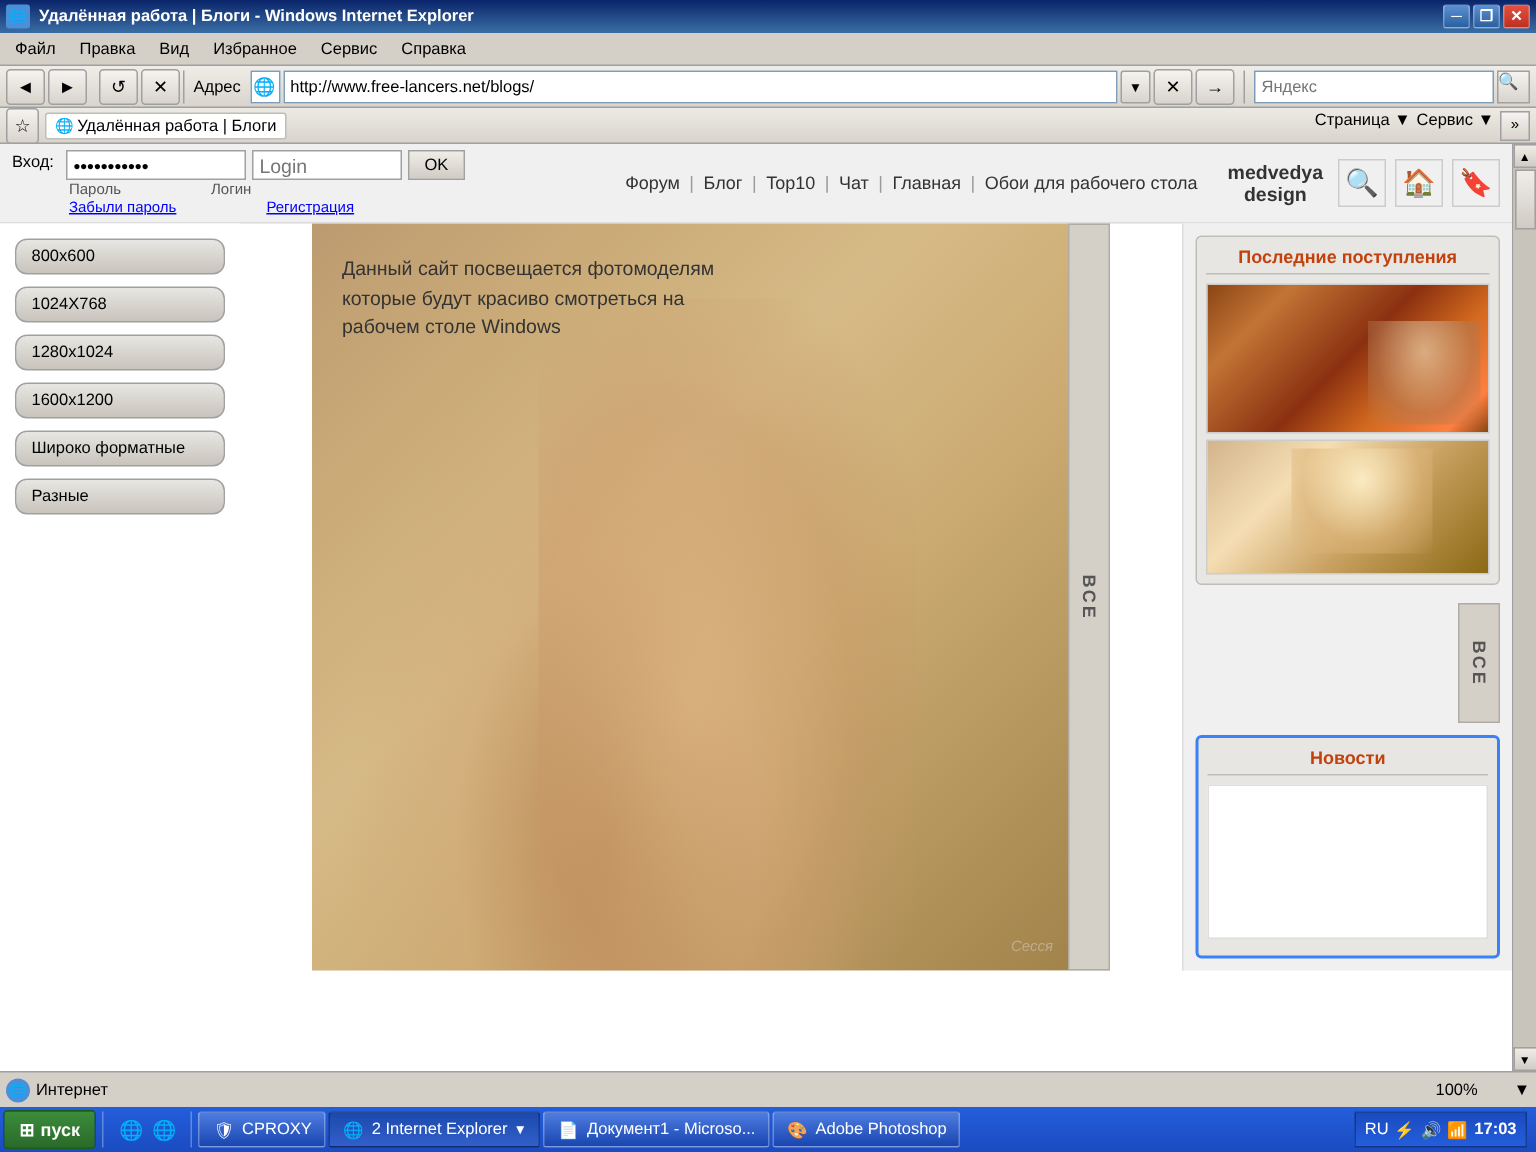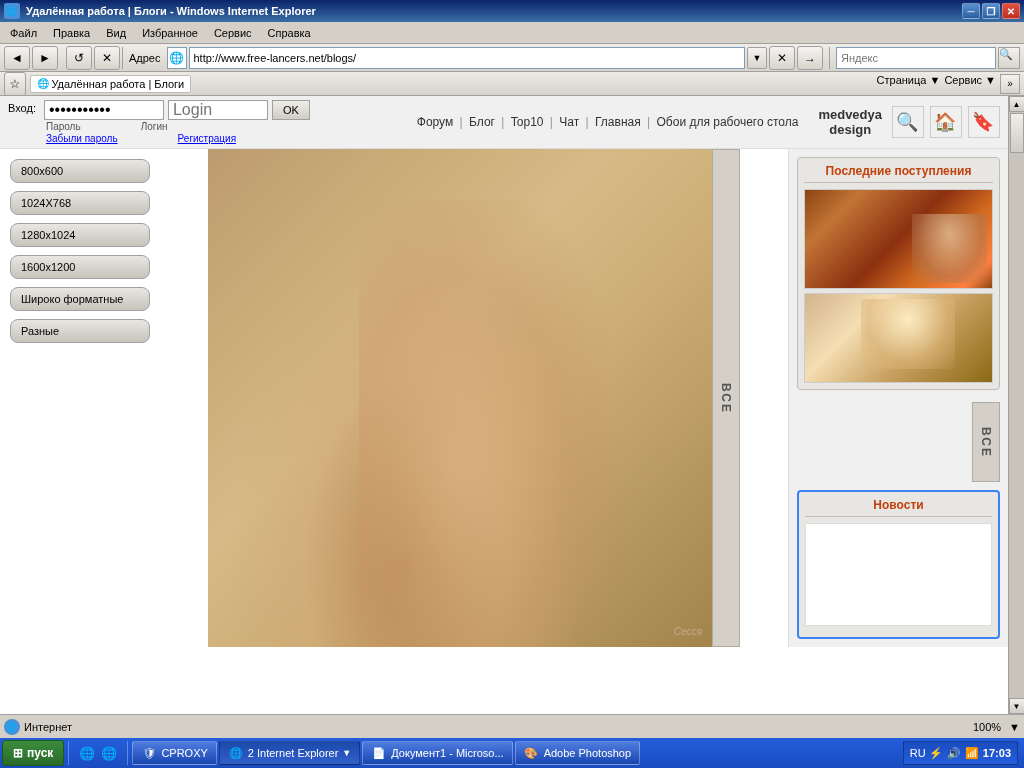--- a/index.html
+++ b/index.html
@@ -109,21 +109,21 @@
     }
     .login-section {
       display: flex;
       align-items: flex-start;
       gap: 8px;
       font-size: 11px;
     }
     .login-label { font-size: 11px; padding-top: 2px; }
     .login-input {
       width: 120px; height: 20px; border: 1px solid #a0a0a0;
-      padding: 0 4px; font-size: 16px; background: white;
+      padding: 0 4px; font-size: 13px; background: white;
     }
     .login-link { color: blue; text-decoration: underline; cursor: pointer; }
     .ok-btn {
       height: 20px; padding: 0 10px; background: linear-gradient(to bottom, #f0ede8, #d0ccc4);
       border: 1px solid #a0a0a0; cursor: pointer; font-size: 11px; align-self: flex-start;
     }
 
     
     .site-nav-links {
       text-align: right;
@@ -274,21 +274,21 @@
       background: #d4d0c8;
       border-top: 1px solid #a0a0a0;
       display: flex;
       align-items: center;
       padding: 0 4px;
       font-size: 11px;
       gap: 8px;
     }
     .status-left { display: flex; align-items: center; gap: 4px; }
     .internet-icon { width: 16px; height: 16px; background: #4a90d9; border-radius: 50%; display: flex; align-items: center; justify-content: center; font-size: 9px; color: white; }
-    .status-right { margin-left: auto; display: flex; align-items: center; gap: 8px; }
+    .status-right { margin-left: auto; display: flex; align-items: center; gap: 24px; }
 
     
     .taskbar {
       height: 30px;
       background: linear-gradient(to bottom, #245edc, #1a4bc0);
       display: flex;
       align-items: center;
       padding: 0 2px;
       gap: 2px;
     }
@@ -493,20 +493,21 @@
       <div style="display:flex; flex:1;">
 
         <div class="center-content">
           <div class="main-image-area">
 
             <div style="position:absolute; bottom:0; left:0; right:0; height:100%; background: linear-gradient(to bottom right, #b8956a 0%, #c8a870 20%, #d4b880 40%, #c0a060 60%, #a08040 80%, #806020 100%); opacity:0.7;"></div>
 
             <div style="position:absolute; bottom:0; left:20px; width:70%; height:85%; background: radial-gradient(ellipse at 50% 80%, rgba(180,130,80,0.8) 0%, rgba(210,170,120,0.5) 40%, transparent 70%);"></div>
             <div style="position:absolute; bottom:0; left:30%; width:50%; height:90%; background: radial-gradient(ellipse at 40% 60%, rgba(220,180,130,0.7) 0%, rgba(200,150,100,0.4) 50%, transparent 80%);"></div>
 
+            <div class="description-text">Данный сайт посвещается фотомоделям которые будут красиво смотреться на рабочем столе Windows</div>
             <div class="watermark">Сесся</div>
           </div>
         </div>
 
         <div class="all-panel">
           <span>ВСЕ</span>
         </div>
       </div>
 
       <div class="right-sidebar">

